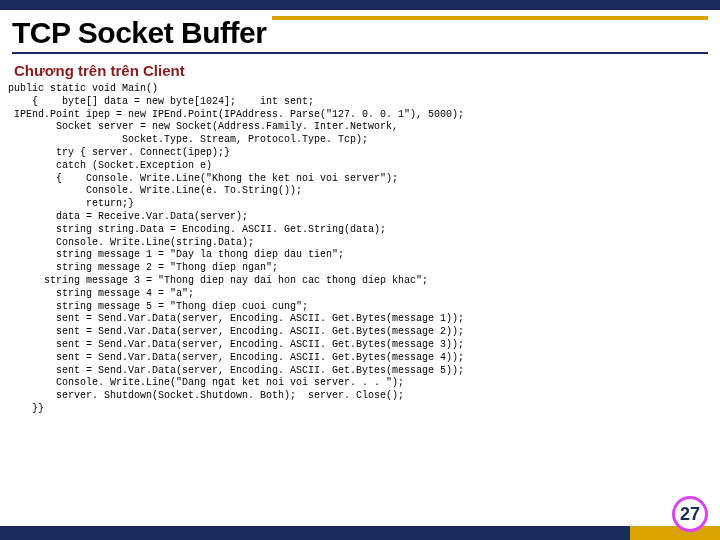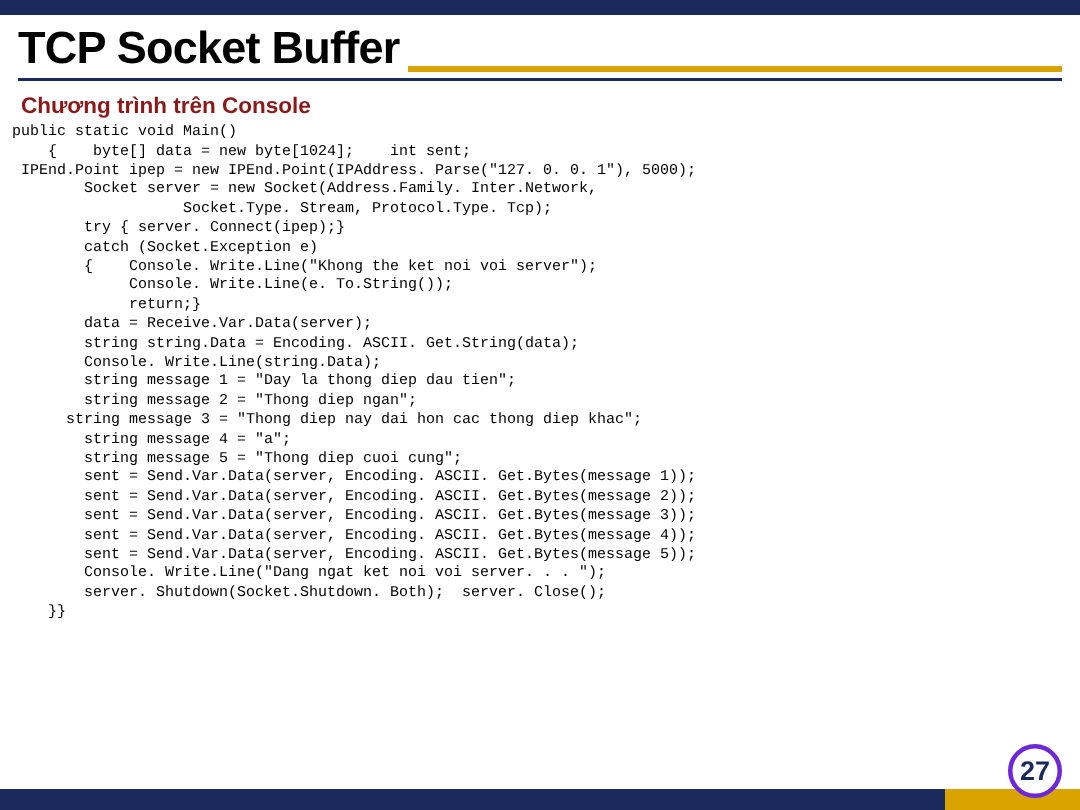--- a/index.html
+++ b/index.html
@@ -11,21 +11,21 @@
     position: relative;
     overflow: hidden;
   }
   .top-bar {
     width: 100%;
     height: 10px;
     background: #1a2a5a;
   }
   .title-row {
     display: flex;
-    align-items: flex-end;
+    align-items: flex-start;
     padding: 6px 12px 0 12px;
   }
   .title {
     font-size: 30px;
     font-weight: 900;
     color: #000;
     letter-spacing: -0.5px;
     padding-bottom: 2px;
   }
   .title-underline {
@@ -69,21 +69,21 @@
   .footer-gold {
     width: 90px;
     background: #d9a400;
   }
   .page-badge {
     position: absolute;
     right: 12px;
     bottom: 8px;
     width: 36px;
     height: 36px;
-    border: 3px solid #6d28d9;
+    border: 3px solid #d946ef;
     border-radius: 50%;
     background: #fff;
     display: flex;
     align-items: center;
     justify-content: center;
     font-weight: 900;
     font-size: 18px;
     color: #1a2a5a;
   }
 </style>
@@ -91,21 +91,21 @@
 <body>
 
 <div class="top-bar"></div>
 
 <div class="title-row">
   <div class="title">TCP Socket Buffer</div>
   <div class="title-underline"></div>
 </div>
 <div class="title-divider"></div>
 
-<div class="subtitle">Chương trình trên Console</div>
+<div class="subtitle">Chương trên trên Client</div>
 
 <div class="code-block" id="code-block">public static void Main()
     {    byte[] data = new byte[1024];    int sent;
  IPEnd.Point ipep = new IPEnd.Point(IPAddress. Parse("127. 0. 0. 1"), 5000);
         Socket server = new Socket(Address.Family. Inter.Network,
                    Socket.Type. Stream, Protocol.Type. Tcp);
         try { server. Connect(ipep);}
         catch (Socket.Exception e)
         {    Console. Write.Line("Khong the ket noi voi server");
              Console. Write.Line(e. To.String());

